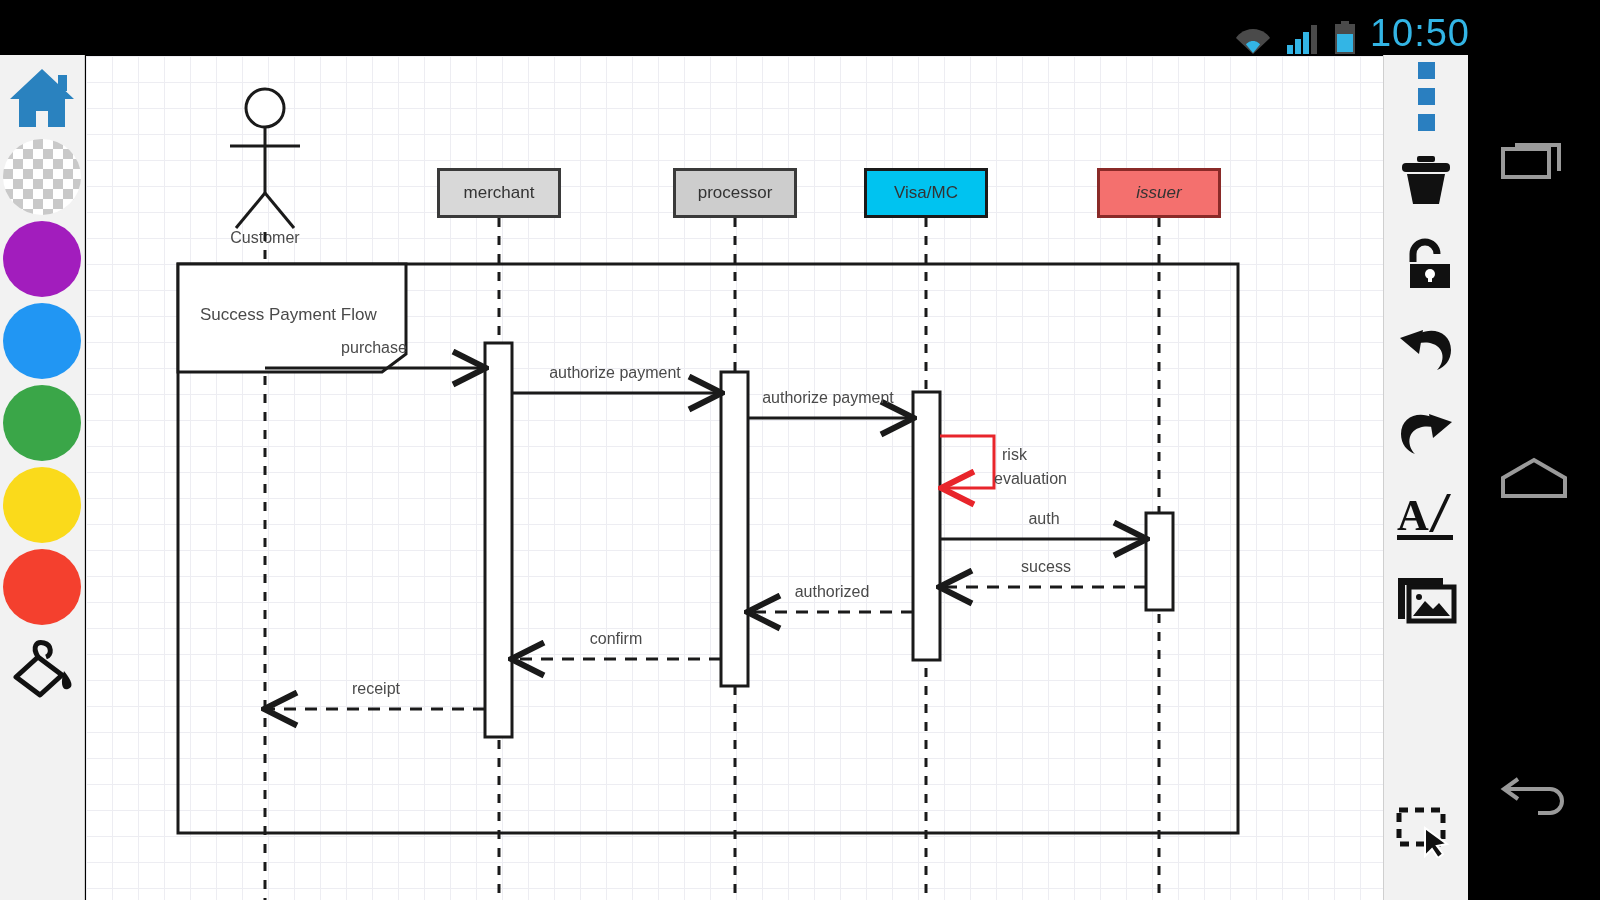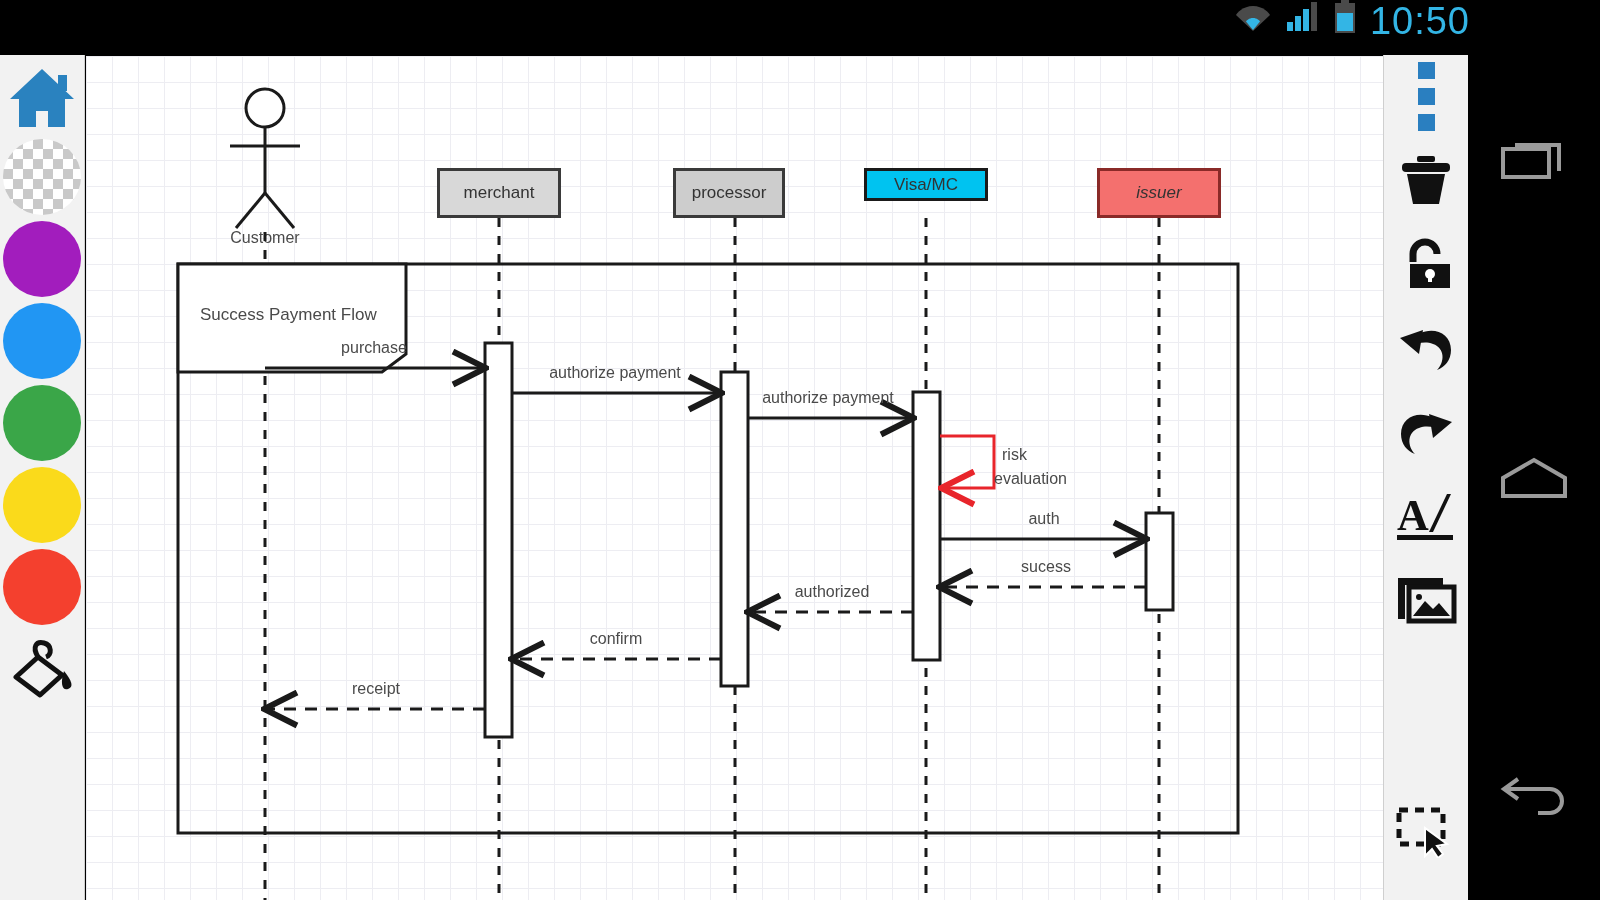--- a/index.html
+++ b/index.html
@@ -8,21 +8,21 @@
     background: #000;
     font-family: "Liberation Sans", sans-serif;
     overflow: hidden;
   }
   #screen { position: relative; width: 1600px; height: 900px; background: #000; }
 
   
   #statusbar {
     position: absolute; left: 0; top: 0; width: 1600px; height: 55px;
     background: #000;
-    display: flex; align-items: flex-start; justify-content: flex-end;
+    display: flex; align-items: flex-end; justify-content: flex-end;
     padding-right: 130px; gap: 14px;
   }
   #statusbar .clock {
     color: #33b5e5; font-size: 38px; letter-spacing: 1px;
     font-family: "Liberation Sans", sans-serif;
   }
   .sb-icon { display: block; }
 
   
   #left-rail {
@@ -134,24 +134,24 @@
       </g>
       <path d="M62 40 C70 50 72 56 66 58 C60 60 58 52 62 40 Z" fill="#111"></path>
     </svg>
   </div>
 
   <div id="canvas">
 
     <div class="ll-box" style="left:351px; top:112px; width:124px; height:50px; background:#d8d8d8;">
       <span>merchant</span>
     </div>
-    <div class="ll-box" style="left:587px; top:112px; width:112px; height:50px; background:#cdcdcd;">
+    <div class="ll-box" style="left:587px; top:112px; width:124px; height:50px; background:#cdcdcd;">
       <span>processor</span>
     </div>
-    <div class="ll-box" style="left:778px; top:112px; width:124px; height:33px; background:#00c3f0; border-color:#1a1a1a;">
+    <div class="ll-box" style="left:778px; top:112px; width:124px; height:50px; background:#00c3f0; border-color:#1a1a1a;">
       <span>Visa/MC</span>
     </div>
     <div class="ll-box" style="left:1011px; top:112px; width:124px; height:50px; background:#f4706e; border-color:#8a2a28;font-style:italic;">
       <span>issuer</span>
     </div>
 
     <svg id="diagram-svg" width="1297" height="844">
       <defs>
         <marker id="ah-open" markerWidth="13" markerHeight="13" refX="11" refY="6.5" orient="auto">
           <path d="M1,1 L12,6.5 L1,12" fill="none" stroke="#1a1a1a" stroke-width="2"></path>

